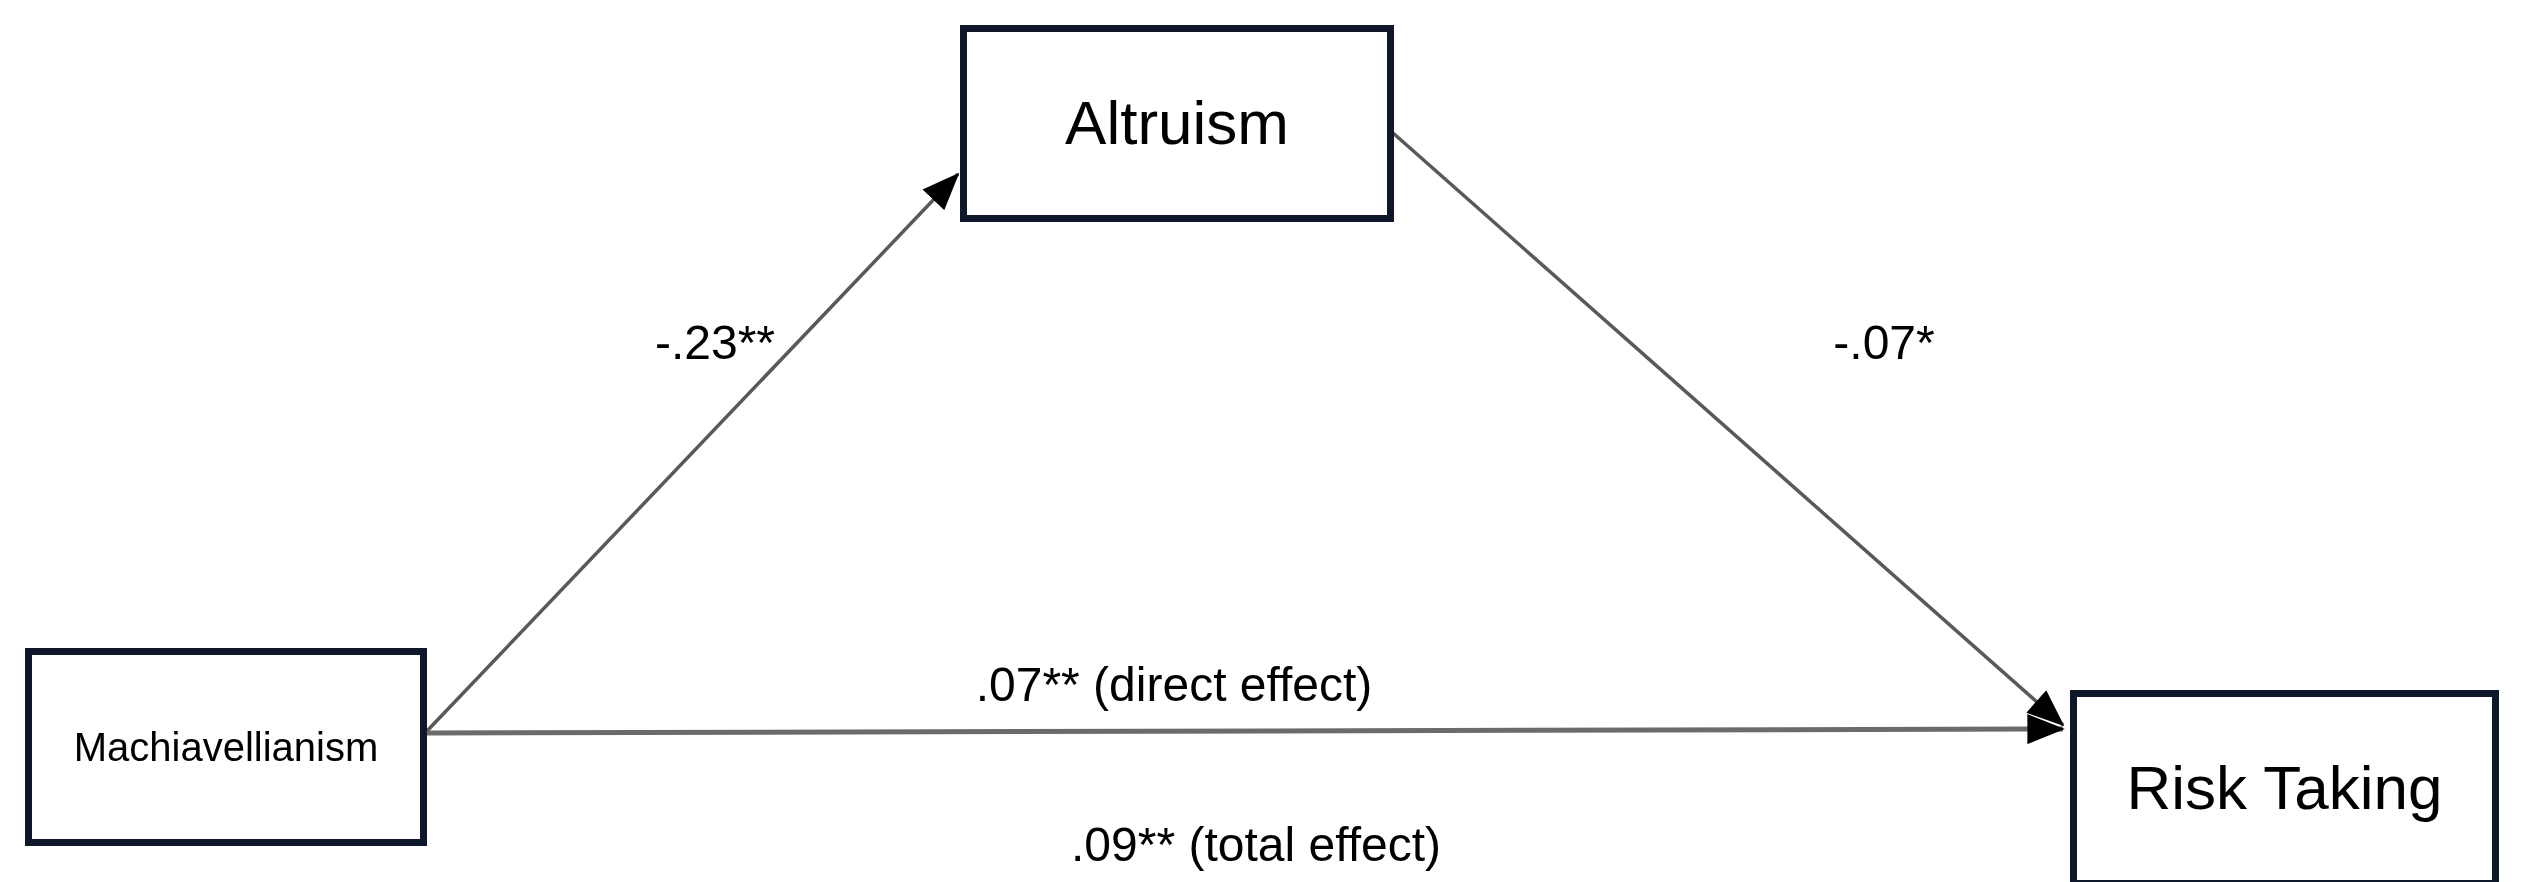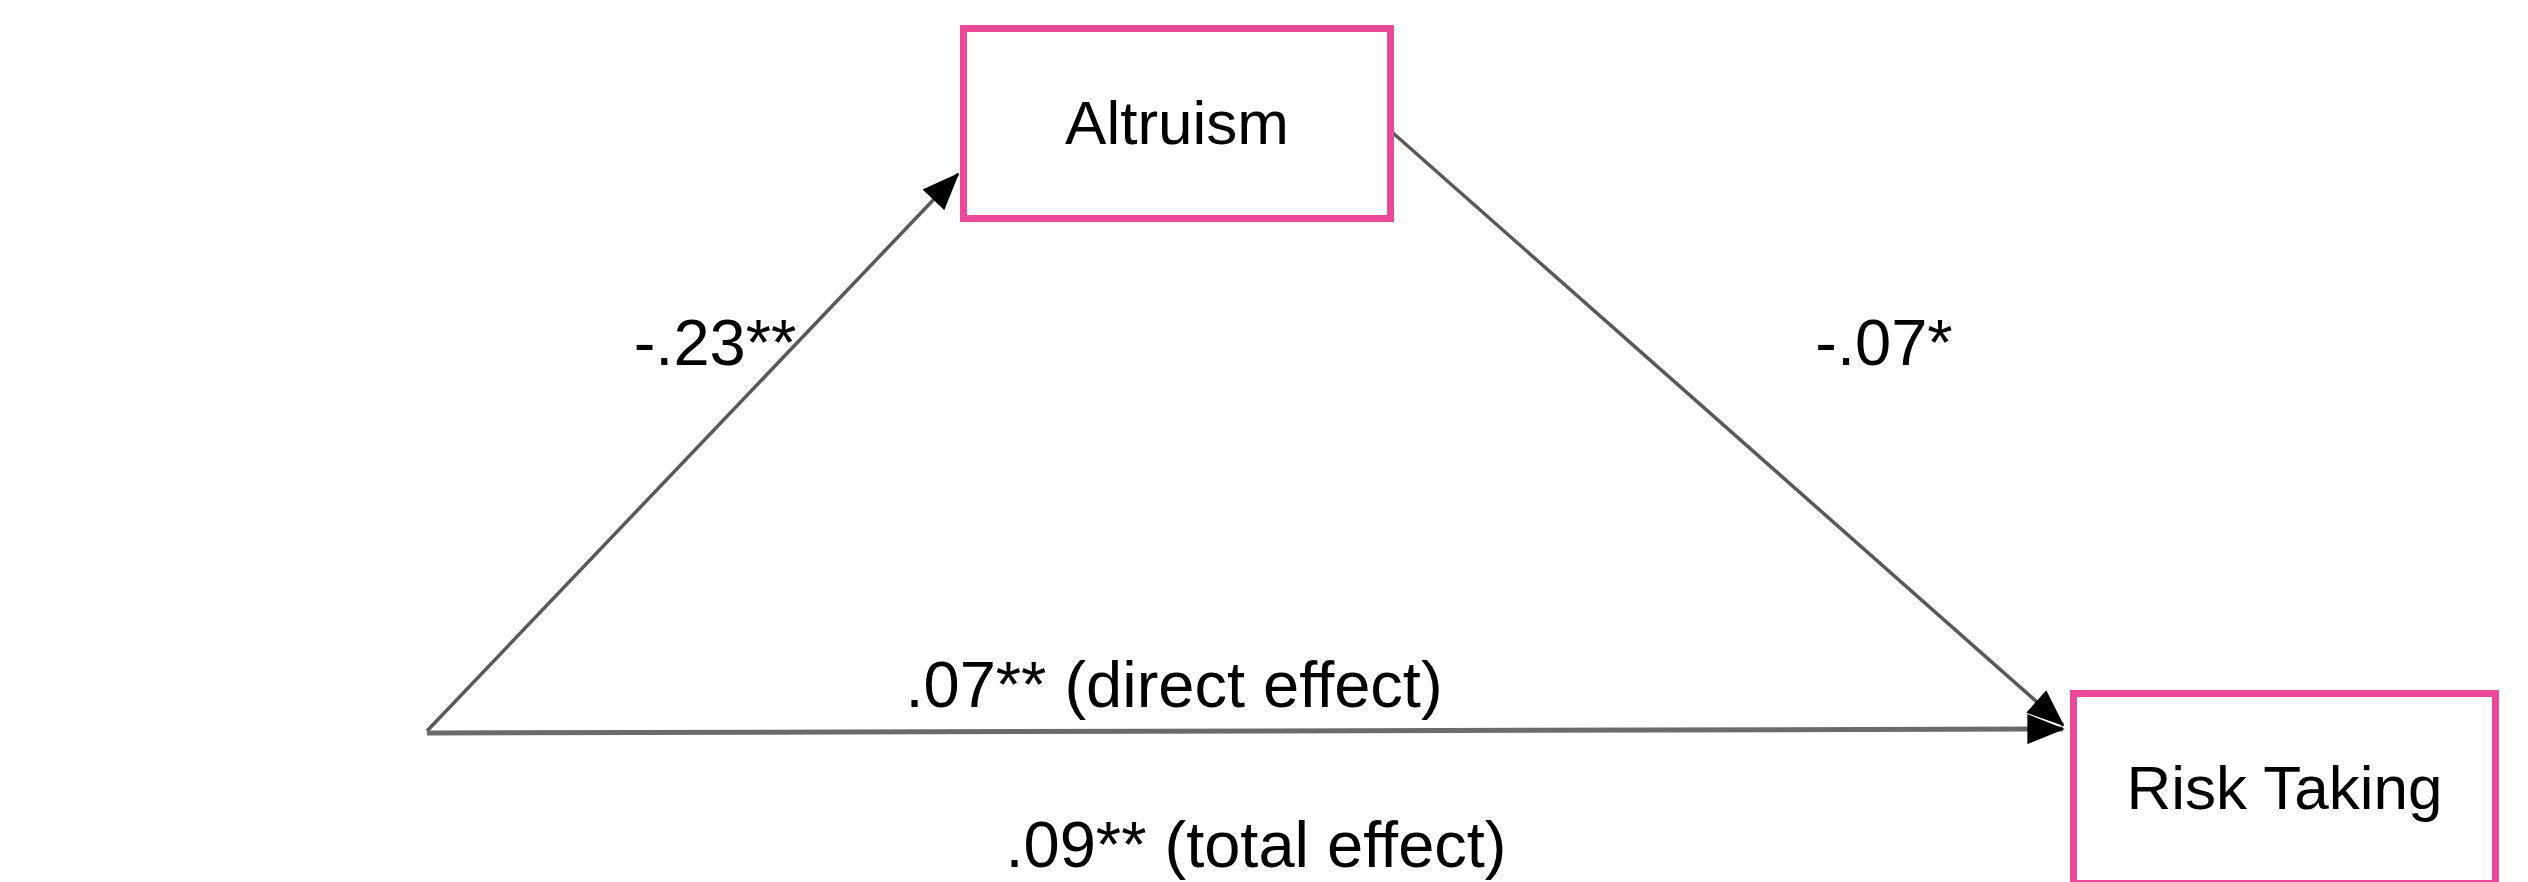--- a/index.html
+++ b/index.html
@@ -19,21 +19,21 @@
   .lines {
     position: absolute;
     left: 0;
     top: 0;
     width: 2528px;
     height: 882px;
   }
   .node {
     position: absolute;
     box-sizing: border-box;
-    border: 7px solid #ec4899;
+    border: 7px solid #0f172a;
     background: #ffffff;
     display: flex;
     align-items: center;
     justify-content: center;
     text-align: center;
     line-height: 1.1;
   }
   .node-mediator {
     left: 960px; top: 25px;
     width: 434px; height: 197px;
@@ -46,21 +46,21 @@
   }
   .node-outcome {
     left: 2070px; top: 646px;
     width: 429px; height: 197px;
     font-size: 62px;
     margin-top: 44px;
   }
   .edge-label {
     position: absolute;
     transform: translate(-50%, -50%);
-    font-size: 65px;
+    font-size: 48px;
     white-space: nowrap;
     color: #000000;
   }
   .edge-label-a { left: 715px;  top: 342px; }
   .edge-label-b { left: 1884px; top: 342px; }
   .edge-label-c-direct { left: 1174px; top: 684px; }
   .edge-label-c-total  { left: 1256px; top: 844px; text-align: right; }
 </style>
 </head>
 <body>
@@ -75,20 +75,23 @@
     </defs>
     <line x1="427" y1="731" x2="958" y2="174" stroke="#595959" stroke-width="3.5" marker-end="url(#arrowhead)"></line>
     <line x1="1393" y1="133" x2="2063" y2="725" stroke="#595959" stroke-width="3.5" marker-end="url(#arrowhead)"></line>
     <line x1="427" y1="733" x2="2063" y2="729" stroke="#6b6b6b" stroke-width="5" marker-end="url(#arrowhead)"></line>
   </svg>
 
   <div class="node node-mediator">
     <span>Altruism</span>
   </div>
 
+  <div class="node node-predictor">
+    <span>Machiavellianism</span>
+  </div>
 
   <div class="node node-outcome">
     <span>Risk Taking</span>
   </div>
 
   <div class="edge-label edge-label-a">-.23**</div>
 
   <div class="edge-label edge-label-b">-.07*</div>
 
   <div class="edge-label edge-label-c-direct">.07** (direct effect)</div>

